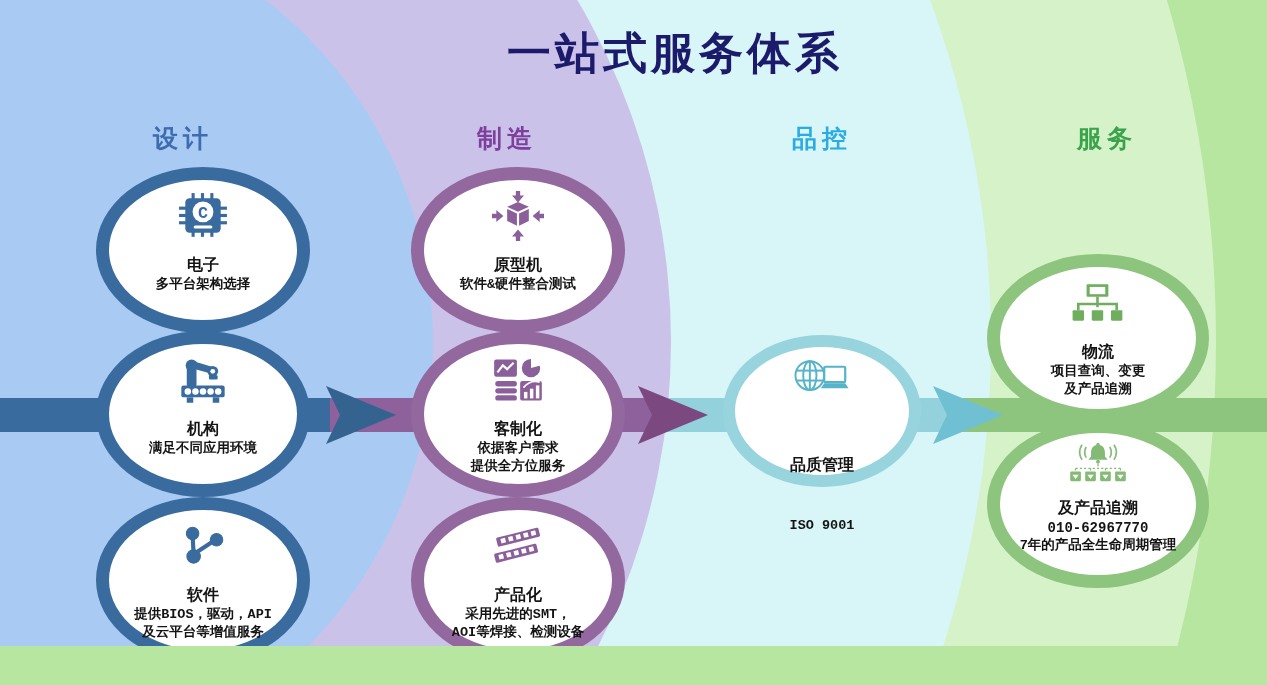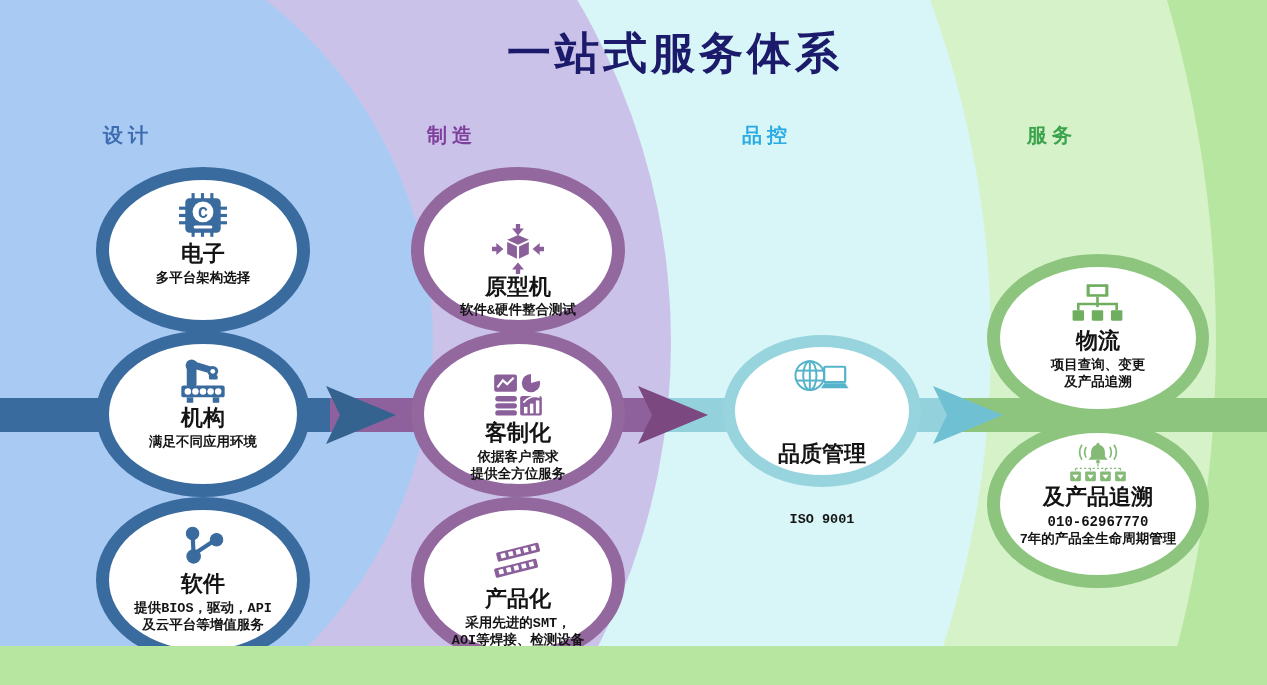--- a/index.html
+++ b/index.html
@@ -9,22 +9,22 @@
   
   .bgc{position:absolute;border-radius:50%;}
   .bg4{width:2432px;height:2432px;left:-1216px;top:-874px;background:#d6f2c8;z-index:1;}
   .bg3{width:1982px;height:1982px;left:-991px;top:-649px;background:#d8f5f7;z-index:2;}
   .bg2{width:1342px;height:1342px;left:-671px;top:-329px;background:#cbc2e9;z-index:3;}
   .bg1{width:866px;height:866px;left:-433px;top:-91px;background:#a9cbf3;z-index:4;}
 
   
   .title{position:absolute;left:380px;width:590px;top:24px;text-align:center;
          font-size:44px;font-weight:bold;letter-spacing:4px;color:#1b1a6b;z-index:8;}
-  .hdr{position:absolute;top:122px;width:160px;text-align:left;
-       font-size:20px;font-weight:bold;letter-spacing:5px;z-index:8;}
+  .hdr{position:absolute;top:122px;width:160px;text-align:center;
+       font-size:25px;font-weight:bold;letter-spacing:5px;z-index:8;}
   .hdr-design{left:103px;color:#3e6cb0;}
   .hdr-manu{left:427px;color:#7e3f9d;}
   .hdr-qc{left:742px;color:#2aabe3;}
   .hdr-svc{left:1027px;color:#3aa34c;}
 
   
   .bar{position:absolute;top:398px;height:34px;z-index:5;}
   .bar-blue{left:0;width:345px;background:#3a6b9e;}
   .bar-purple{left:330px;width:335px;background:#8e619c;}
   .bar-cyan{left:655px;width:310px;background:#93d1dc;}
@@ -33,34 +33,34 @@
          clip-path:polygon(0 0,100% 50%,0 100%,20% 50%);}
   .arrow-blue{left:326px;background:#35638f;}
   .arrow-purple{left:638px;background:#7c4880;}
   .arrow-cyan{left:933px;background:#6fc0d2;}
 
   
   .node{position:absolute;box-sizing:border-box;background:#fff;border-radius:50%;
         z-index:7;display:flex;flex-direction:column;align-items:center;justify-content:flex-start;
         text-align:center;}
   .ring-blue{border:13px solid #3a6b9e;color:#3a6b9e;}
-  .ring-purple{border:13px solid #92689f;color:#8a5f9a;justify-content:flex-end;}
+  .ring-purple{border:13px solid #92689f;color:#8a5f9a;}
   .ring-cyan{border:12px solid #98d4de;color:#55b4c9;gap:41px;}
   .ring-green{border:13px solid #8dc57e;color:#6fae5f;}
   .sz-a{width:214px;height:166px;}
   .sz-b{width:198px;height:152px;}
   .sz-c{width:222px;height:168px;}
   .p11{left:96px;top:167px;}  .p12{left:96px;top:331px;}  .p13{left:96px;top:497px;}
   .p21{left:411px;top:167px;} .p22{left:411px;top:331px;} .p23{left:411px;top:497px;}
   .p31{left:723px;top:335px;}
   .p41{left:987px;top:254px;} .p42{left:987px;top:420px;}
   .node .icon{margin-top:10px;height:52px;display:flex;align-items:center;justify-content:center;}
   .p31 .icon{height:46px;margin-top:12px;}
   .p42 .icon{height:44px;margin-top:8px;}
-  .node-title{font-size:22px;font-weight:bold;color:#141414;line-height:1.25;margin-top:0;}
+  .node-title{font-size:16px;font-weight:bold;color:#141414;line-height:1.25;margin-top:14px;}
   .node-line{font-size:13.5px;font-weight:bold;color:#141414;line-height:1.3;}
   svg{display:block;}
 </style>
 </head>
 <body>
 
 <div class="stage">
 
   <div class="bgc bg4"></div>
   <div class="bgc bg3"></div>

